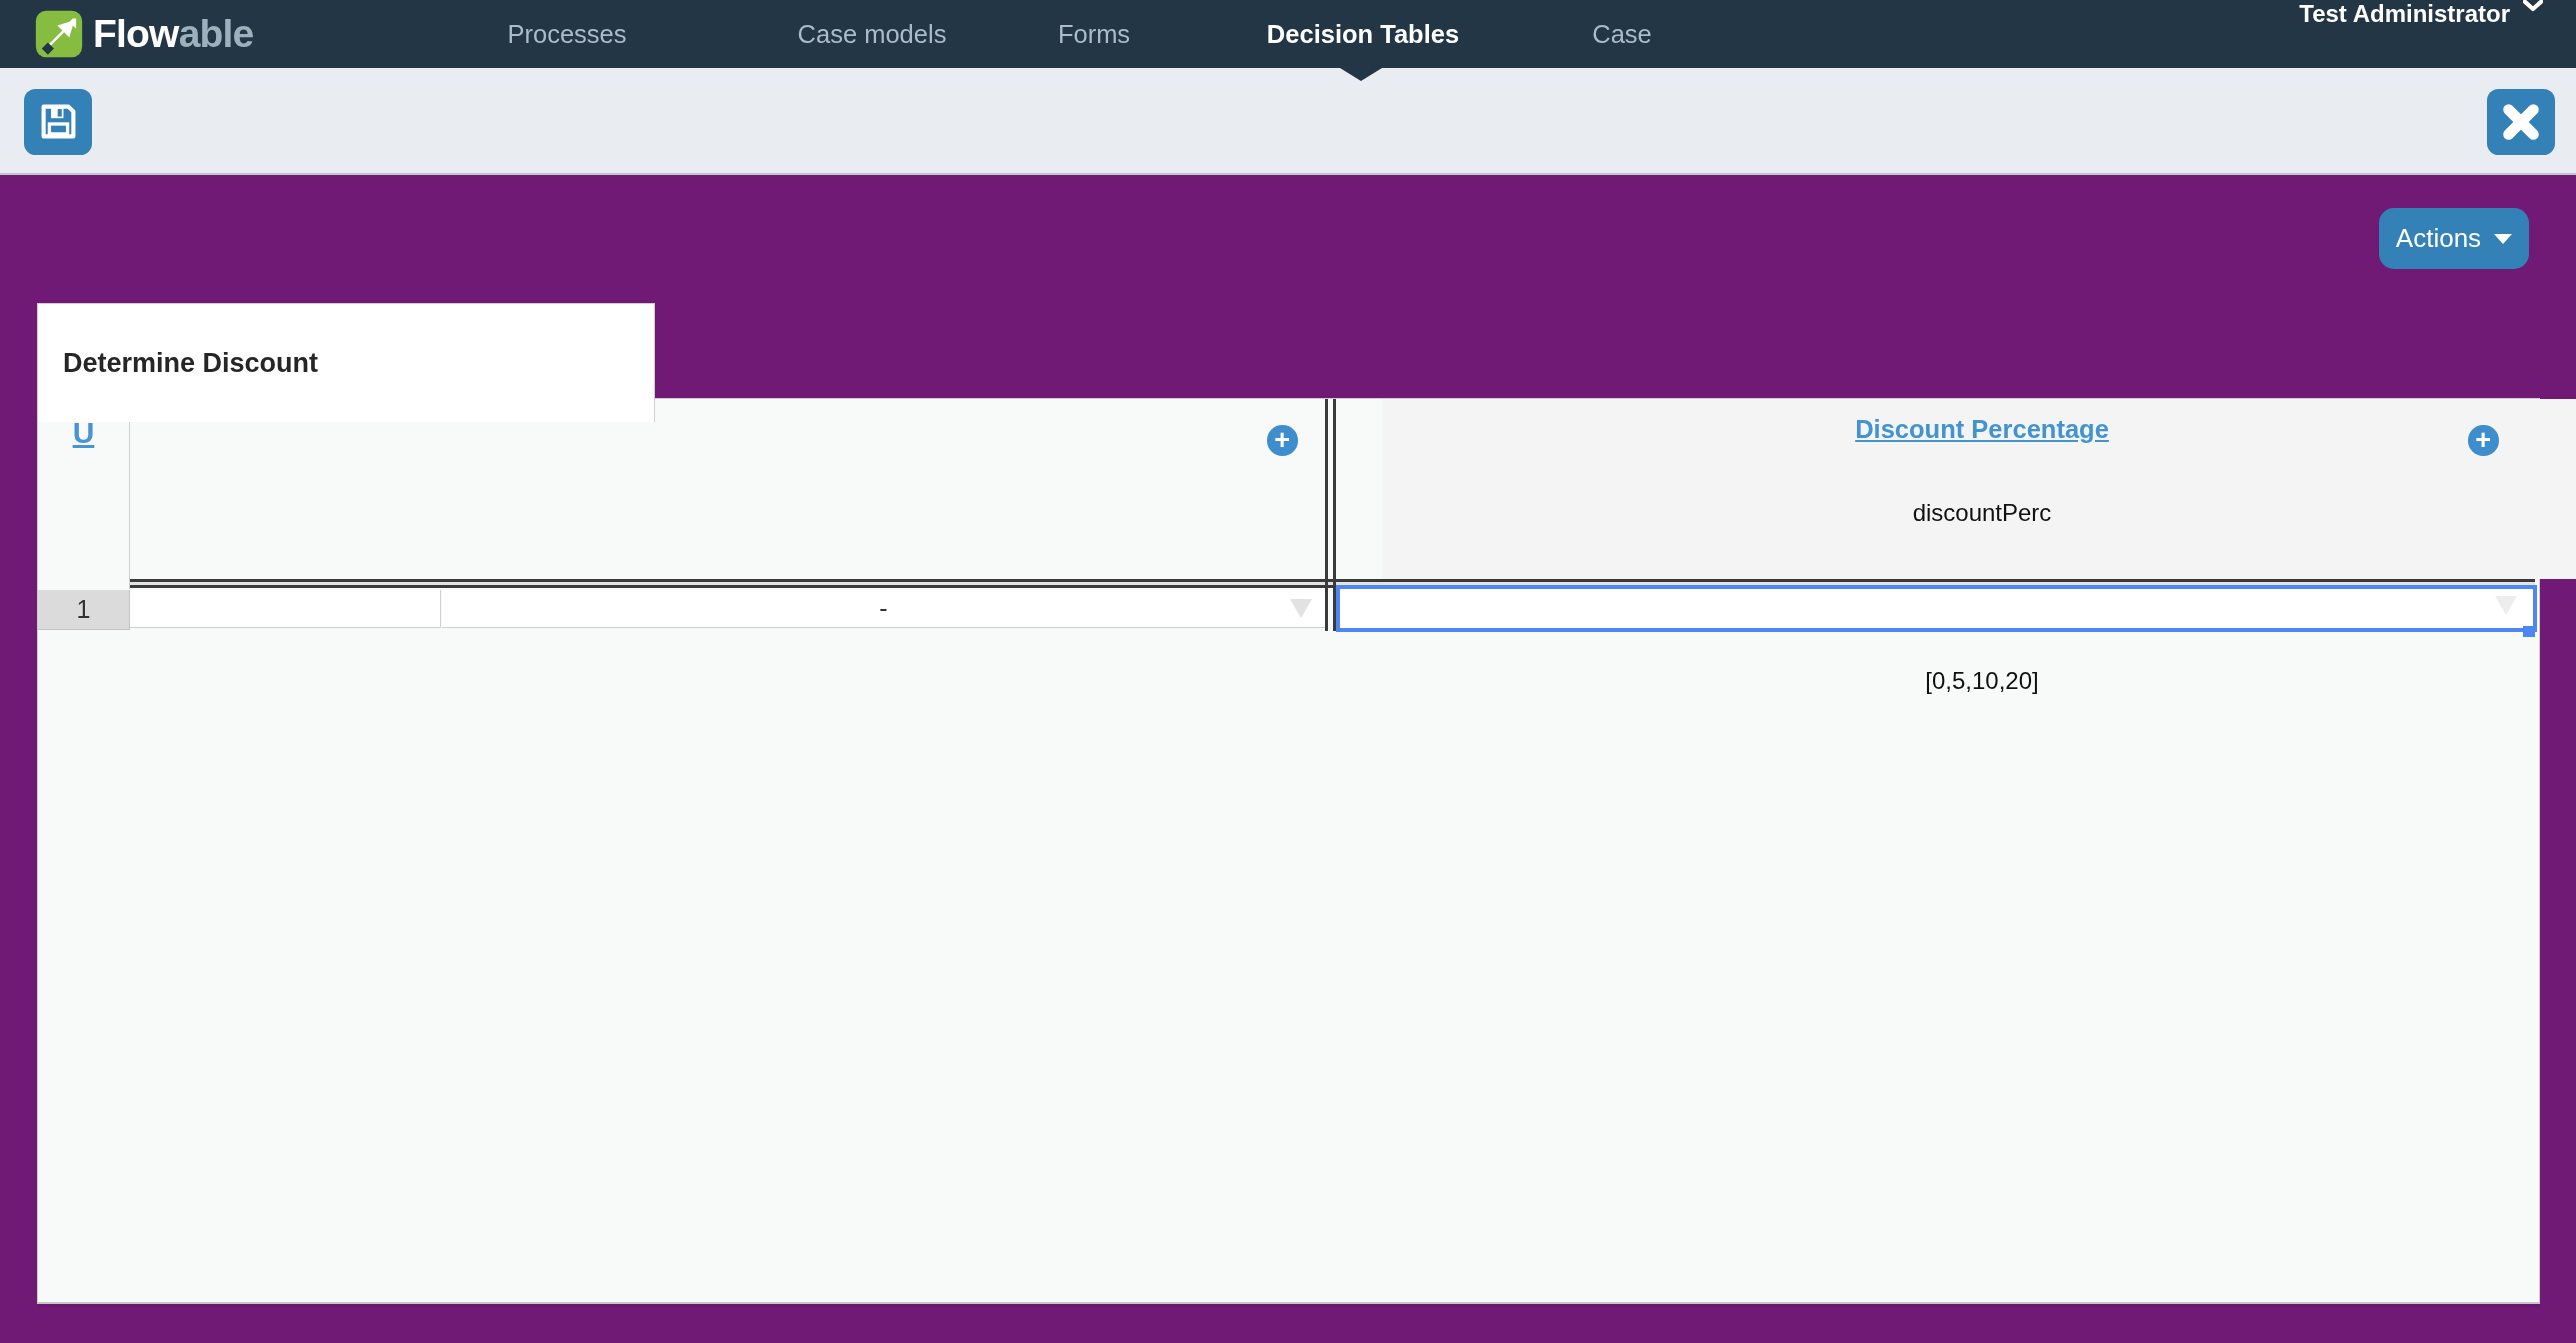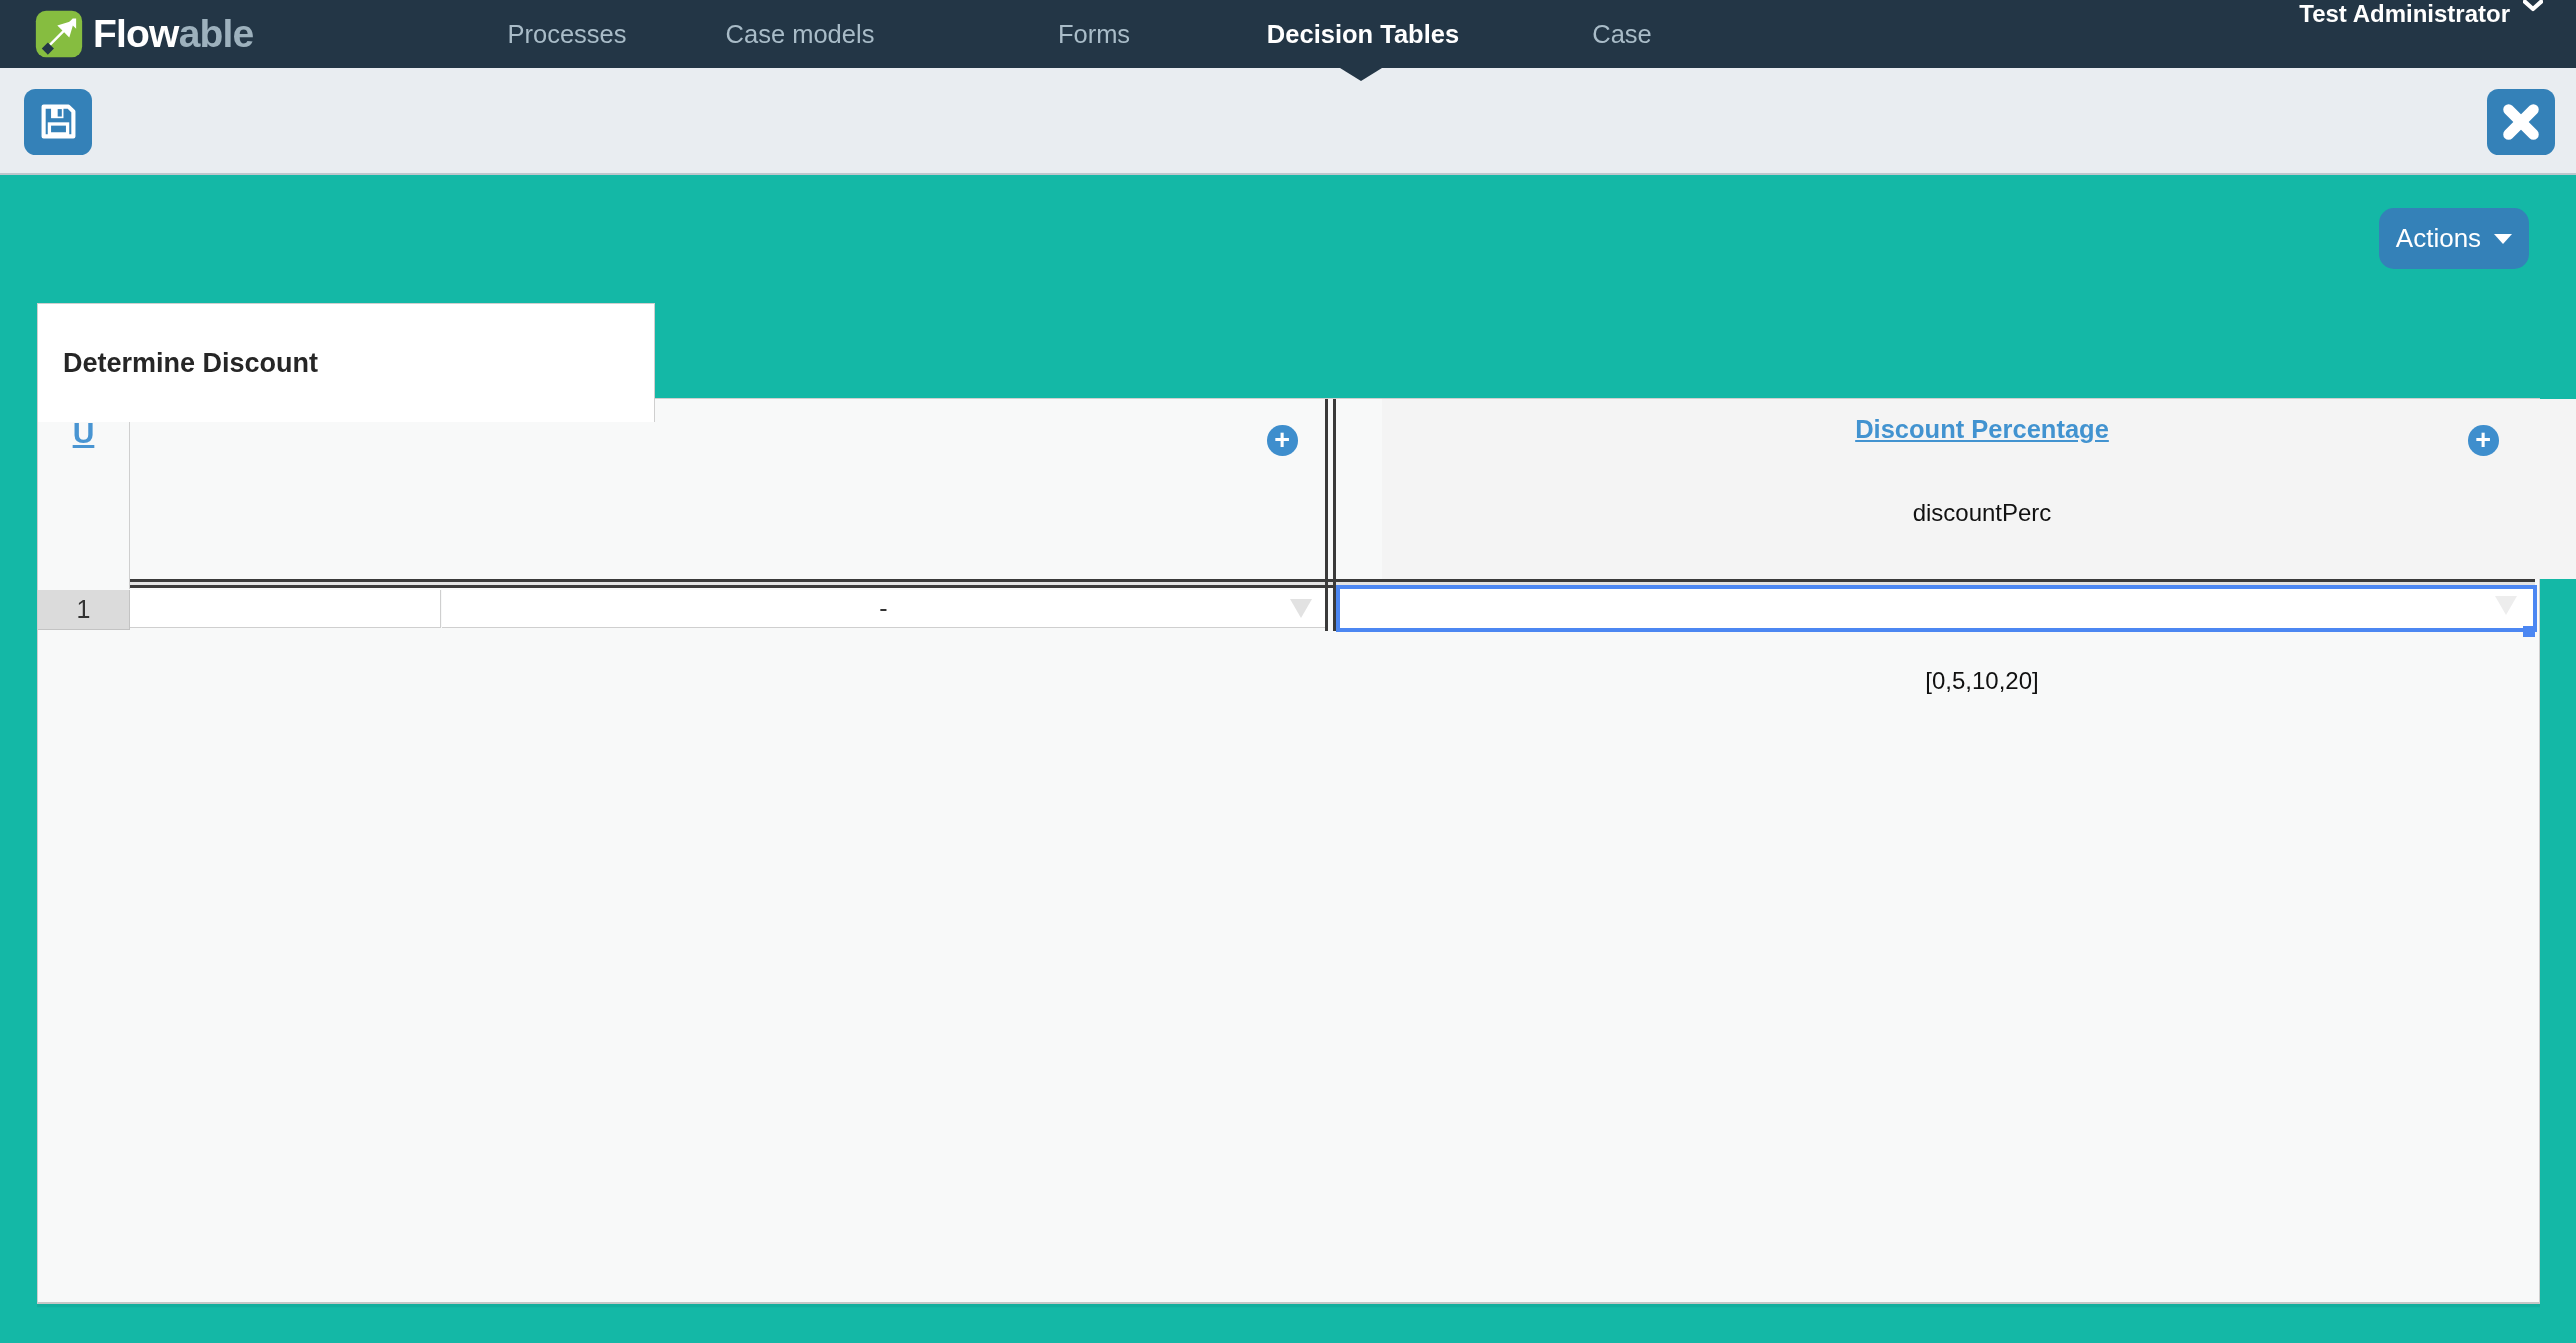--- a/index.html
+++ b/index.html
@@ -1,17 +1,17 @@
 <!DOCTYPE html>
 <html style="font-size:13px"><head>
 <meta charset="utf-8">
 <style>
   html,body{margin:0;padding:0;background:#ffffff;}
   *{box-sizing:border-box;}
-  .screen{position:relative;width:2576px;height:1343px;overflow:hidden;background:#14b8a6;
+  .screen{position:relative;width:2576px;height:1343px;overflow:hidden;background:#701a75;
           font-family:"Liberation Sans",sans-serif;}
 
   
   .navbar{position:absolute;left:0;top:0;width:2576px;height:68px;background:#233646;z-index:4;}
   .logo{position:absolute;left:35px;top:0;height:68px;display:flex;align-items:center;cursor:pointer;}
   .logo-icon{width:48px;height:48px;margin-right:10px;}
   .logo-text{font-size:39px;font-weight:bold;letter-spacing:-0.8px;}
   .logo-flow{color:#ffffff;}
   .logo-able{color:#9db1bd;}
   .nav-item{position:absolute;top:0;height:68px;display:flex;align-items:center;
@@ -92,21 +92,21 @@
     <div class="logo">
       <svg class="logo-icon" viewBox="0 0 56 56">
         <rect x="1" y="1" width="54" height="54" rx="12" fill="#86bd40"></rect>
         <polygon points="12,44 32,24 26,18 46,12 40,32 34,26 16,44" fill="#ffffff"></polygon>
         <rect x="10" y="40" width="10" height="10" transform="rotate(45 15 45)" fill="#233646"></rect>
         <polygon points="44,10 48,10 48,22 40,14" fill="#ffffff"></polygon>
       </svg>
       <span class="logo-text"><span class="logo-flow">Flow</span><span class="logo-able">able</span></span>
     </div>
     <div class="nav-item" style="left:567px">Processes</div>
-    <div class="nav-item" style="left:800px">Case models</div>
+    <div class="nav-item" style="left:872px">Case models</div>
     <div class="nav-item" style="left:1094px">Forms</div>
     <div class="nav-item active" style="left:1363px">Decision Tables</div>
     <div class="nav-item" style="left:1622px">Case</div>
     <div class="user-menu">
       <span>Test Administrator</span>
       <svg width="20" height="11.5" viewBox="0 0 24 14">
         <polyline points="2,2 12,11 22,2" fill="none" stroke="#ffffff" stroke-width="5" stroke-linecap="round" stroke-linejoin="round"></polyline>
       </svg>
     </div>
   </div>

